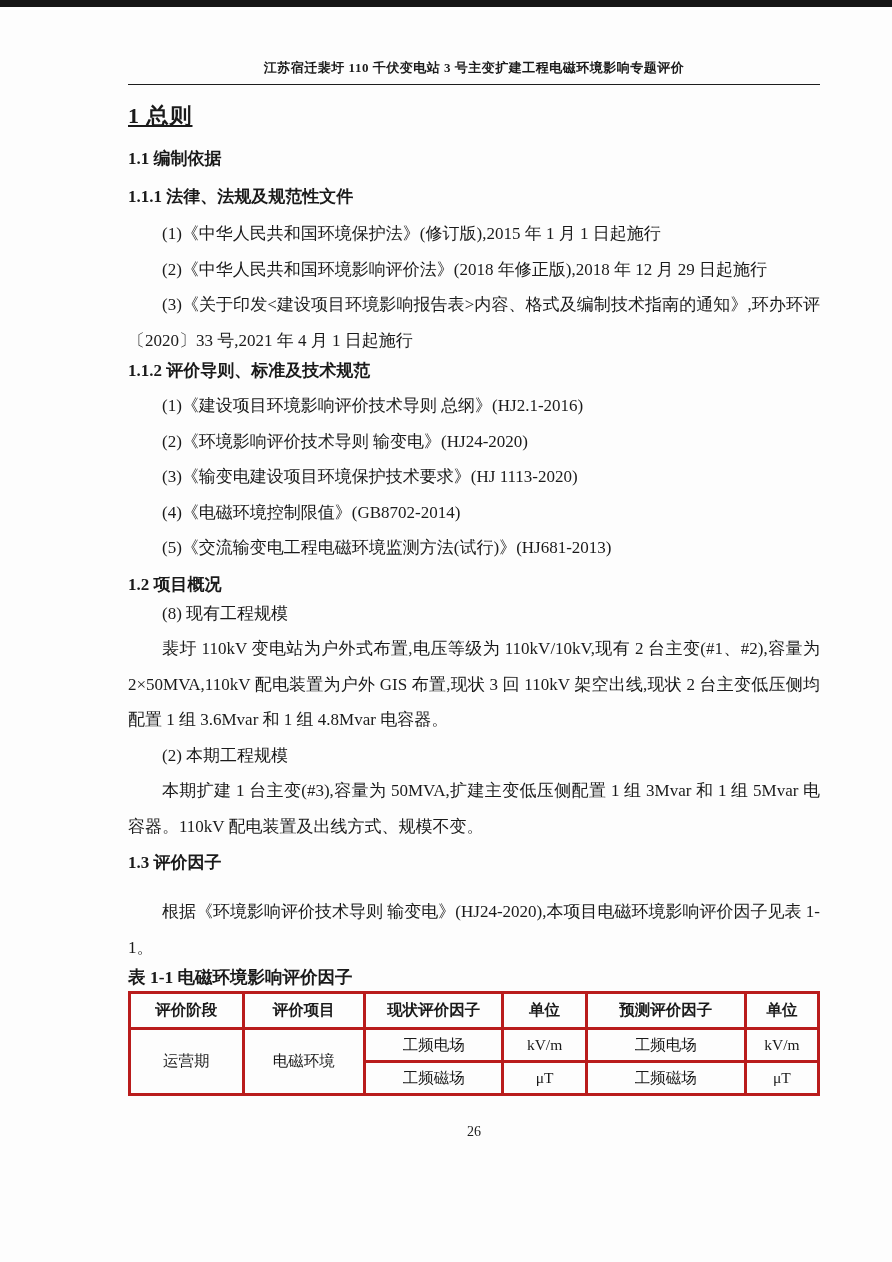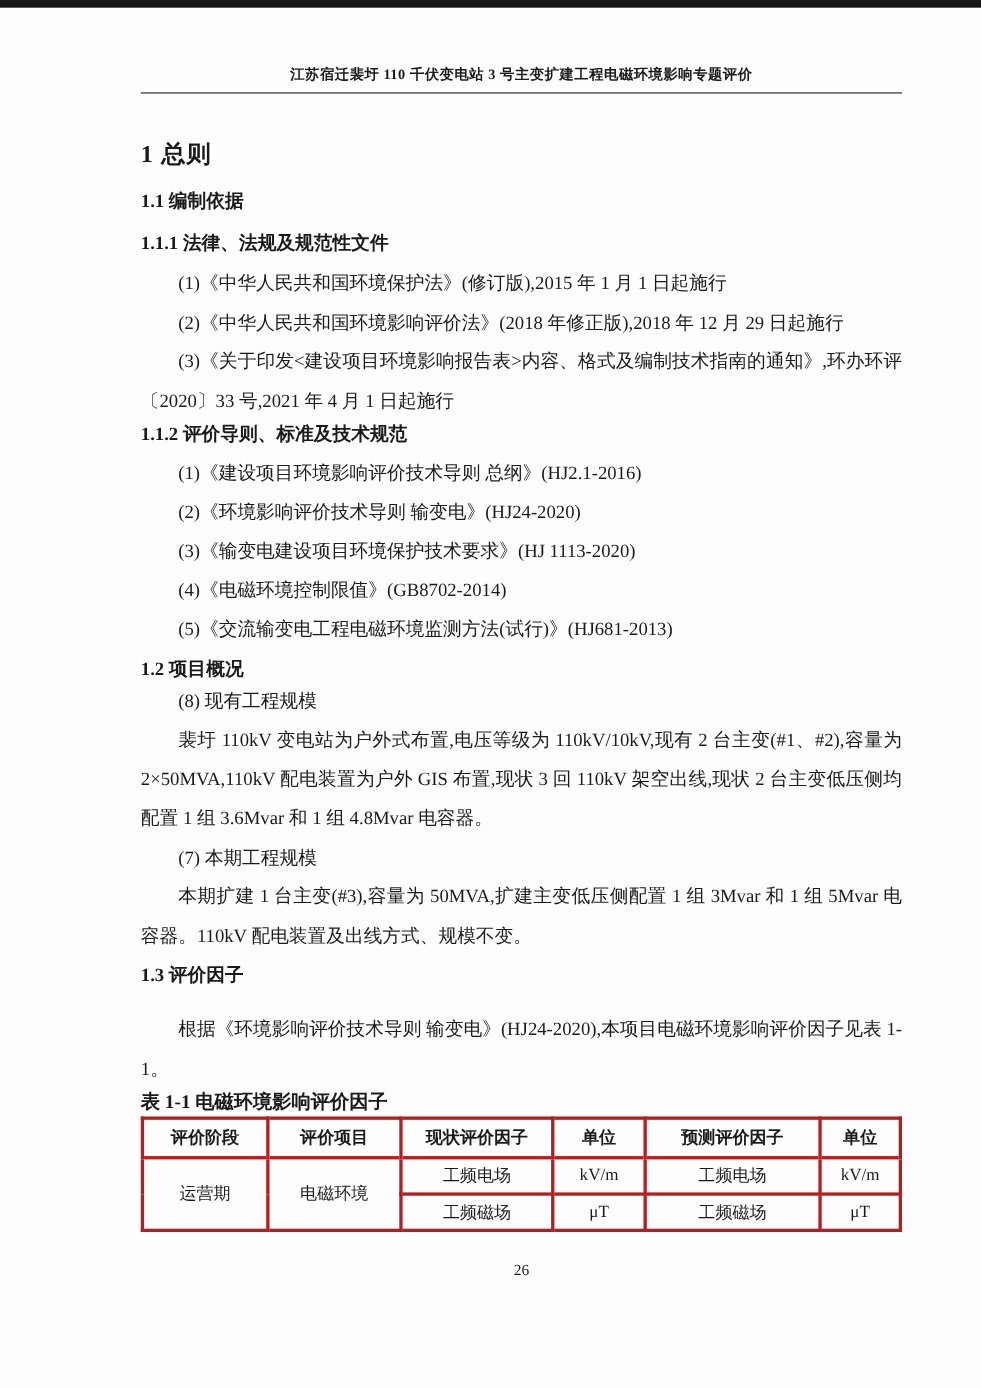--- a/index.html
+++ b/index.html
@@ -28,22 +28,23 @@
     font-size: 13px;
     font-weight: bold;
     letter-spacing: 0.5px;
     padding-bottom: 7px;
     border-bottom: 1.6px solid #1d1d1d;
   }
   .h1 {
     font-size: 22px;
     font-weight: bold;
     line-height: 29px;
-    margin-top: 40px;
+    margin-top: 16px;
     letter-spacing: 1px;
+    text-decoration: underline;
   }
   .h2 {
     font-size: 17px;
     font-weight: bold;
     line-height: 22px;
   }
   .h3 {
     font-size: 17px;
     font-weight: bold;
     line-height: 22px;
@@ -131,21 +132,21 @@
     <p class="para">(3)《输变电建设项目环境保护技术要求》(HJ 1113-2020)</p>
     <p class="para">(4)《电磁环境控制限值》(GB8702-2014)</p>
     <p class="para">(5)《交流输变电工程电磁环境监测方法(试行)》(HJ681-2013)</p>
   </div>
 
   <div class="h2 mt8">1.2 项目概况</div>
 
   <div class="body-block">
     <p class="para">(8) 现有工程规模</p>
     <p class="para">裴圩 110kV 变电站为户外式布置,电压等级为 110kV/10kV,现有 2 台主变(#1、#2),容量为 2×50MVA,110kV 配电装置为户外 GIS 布置,现状 3 回 110kV 架空出线,现状 2 台主变低压侧均配置 1 组 3.6Mvar 和 1 组 4.8Mvar 电容器。</p>
-    <p class="para">(7) 本期工程规模</p>
+    <p class="para">(2) 本期工程规模</p>
     <p class="para">本期扩建 1 台主变(#3),容量为 50MVA,扩建主变低压侧配置 1 组 3Mvar 和 1 组 5Mvar 电容器。110kV 配电装置及出线方式、规模不变。</p>
   </div>
 
   <div class="h2 mt8">1.3 评价因子</div>
 
   <div class="body-block mt4">
     <p class="para">根据《环境影响评价技术导则 输变电》(HJ24-2020),本项目电磁环境影响评价因子见表 1-1。</p>
   </div>
 
   <div class="table-caption">表 1-1 电磁环境影响评价因子</div>

